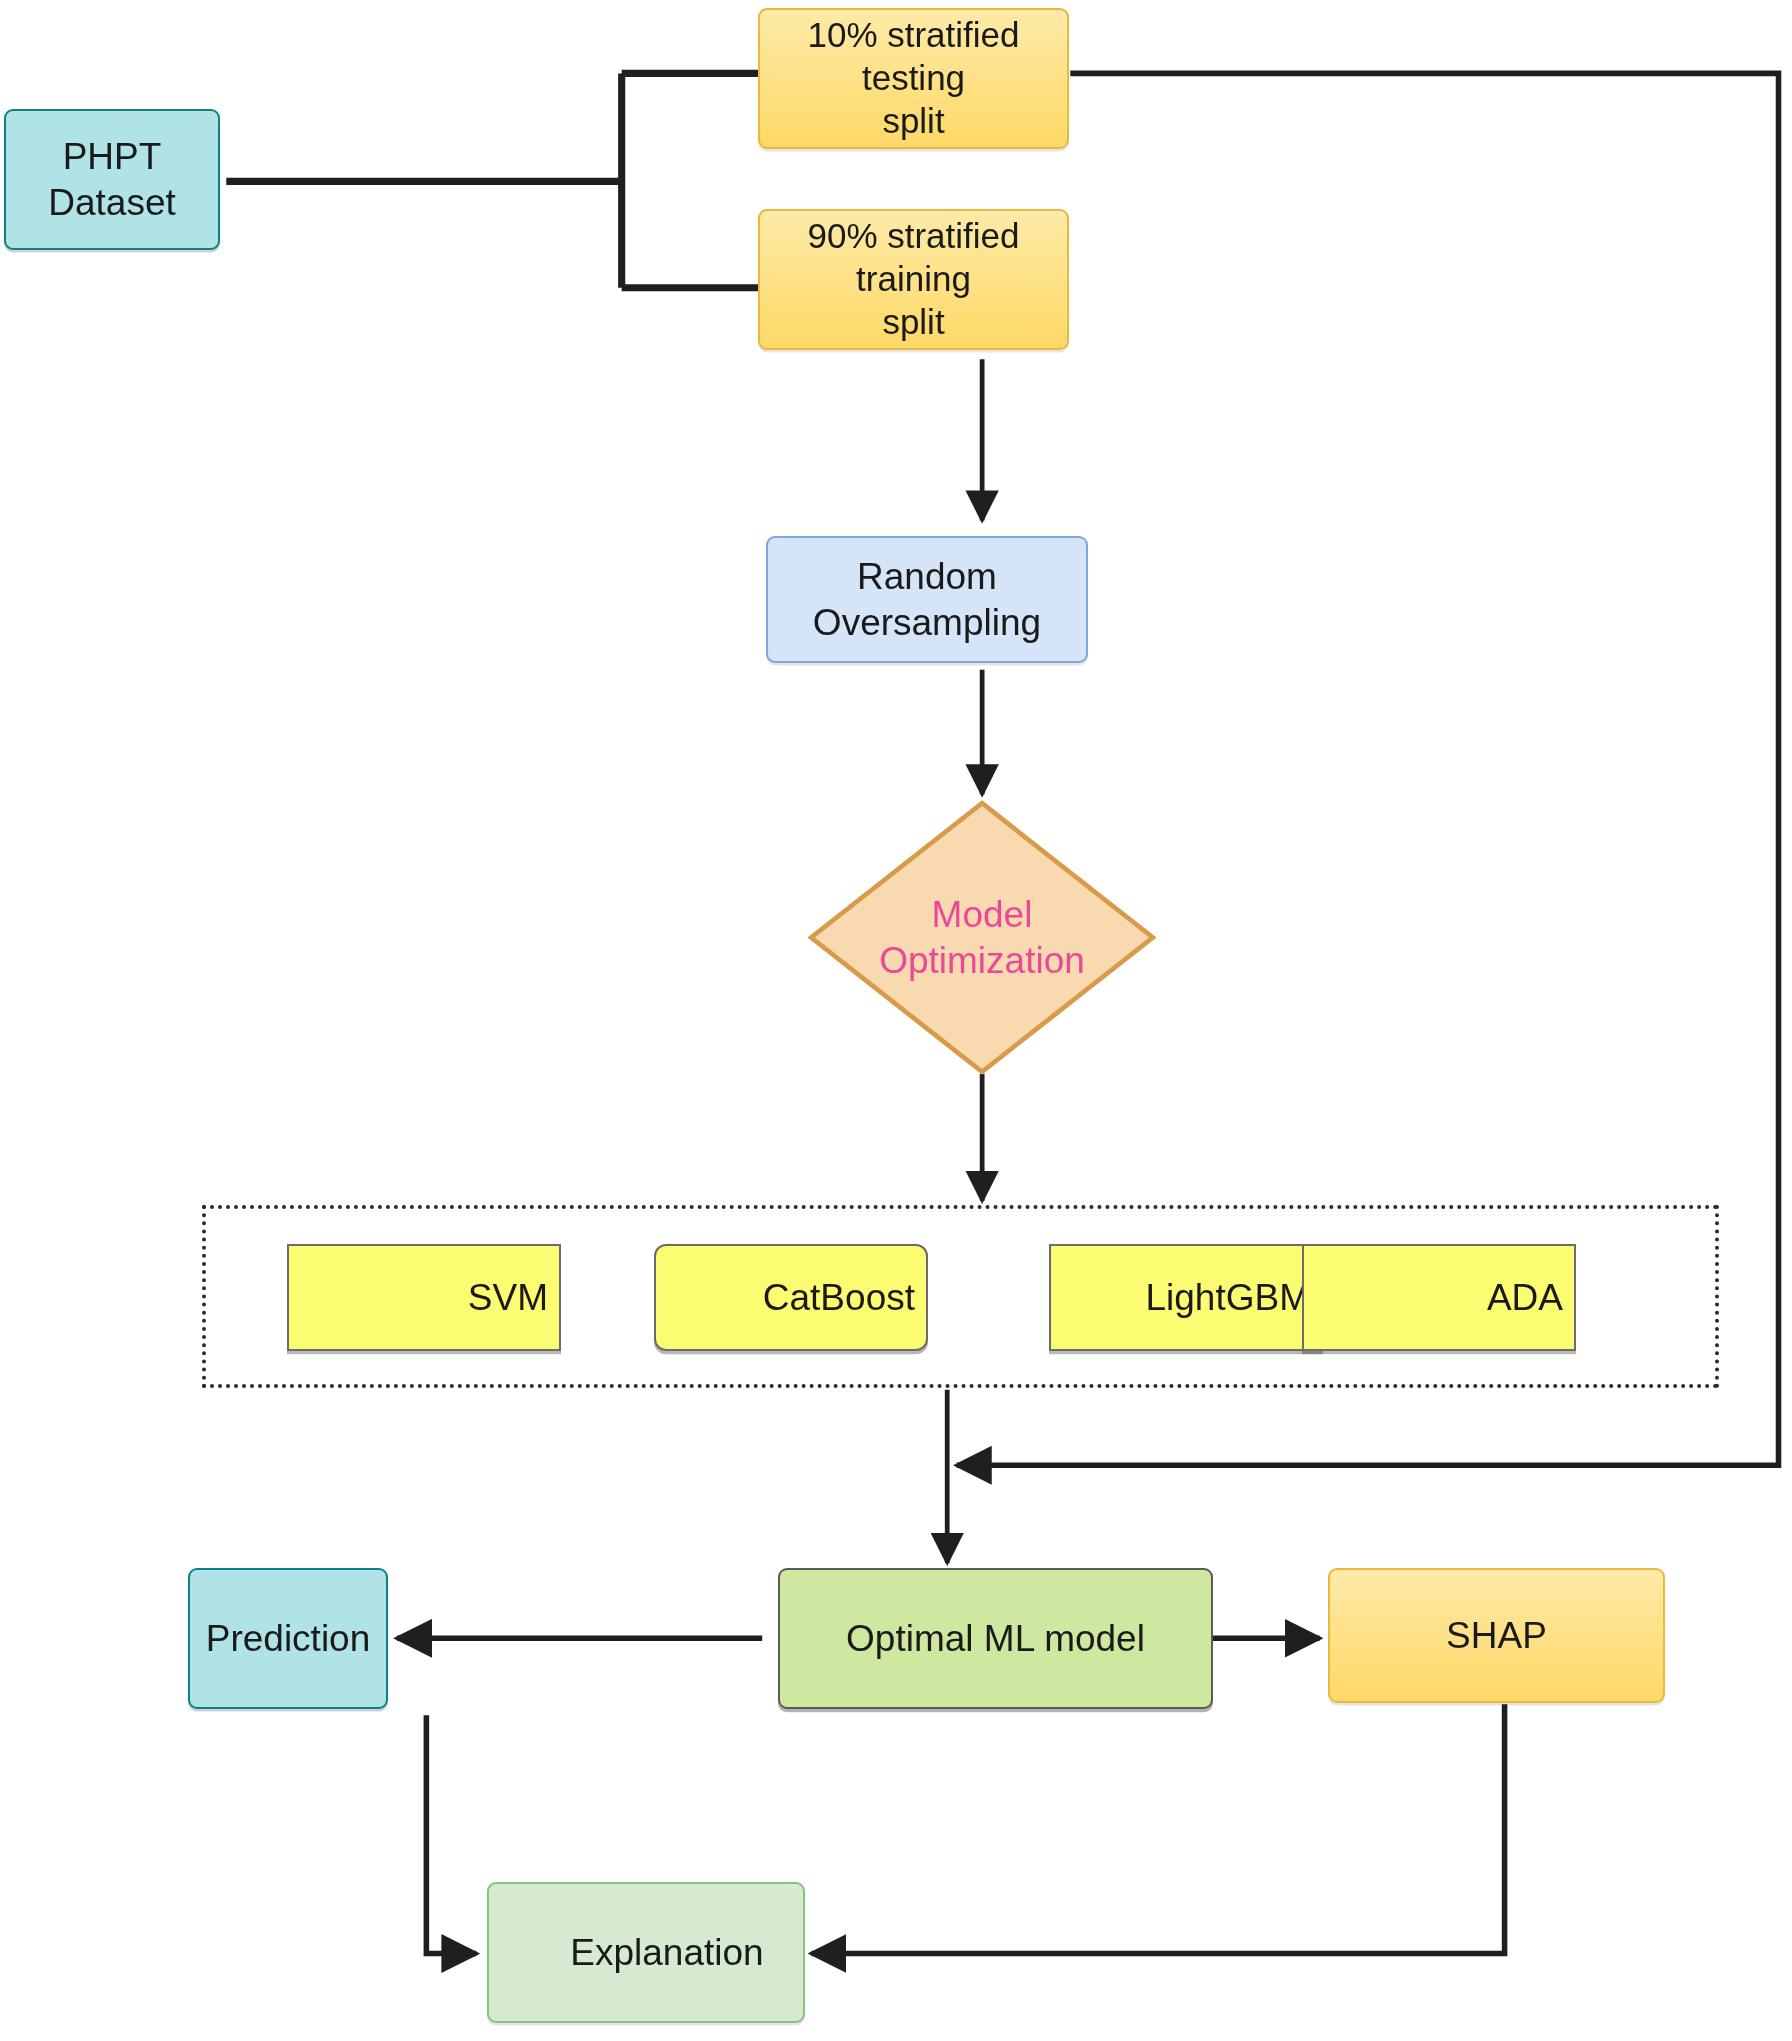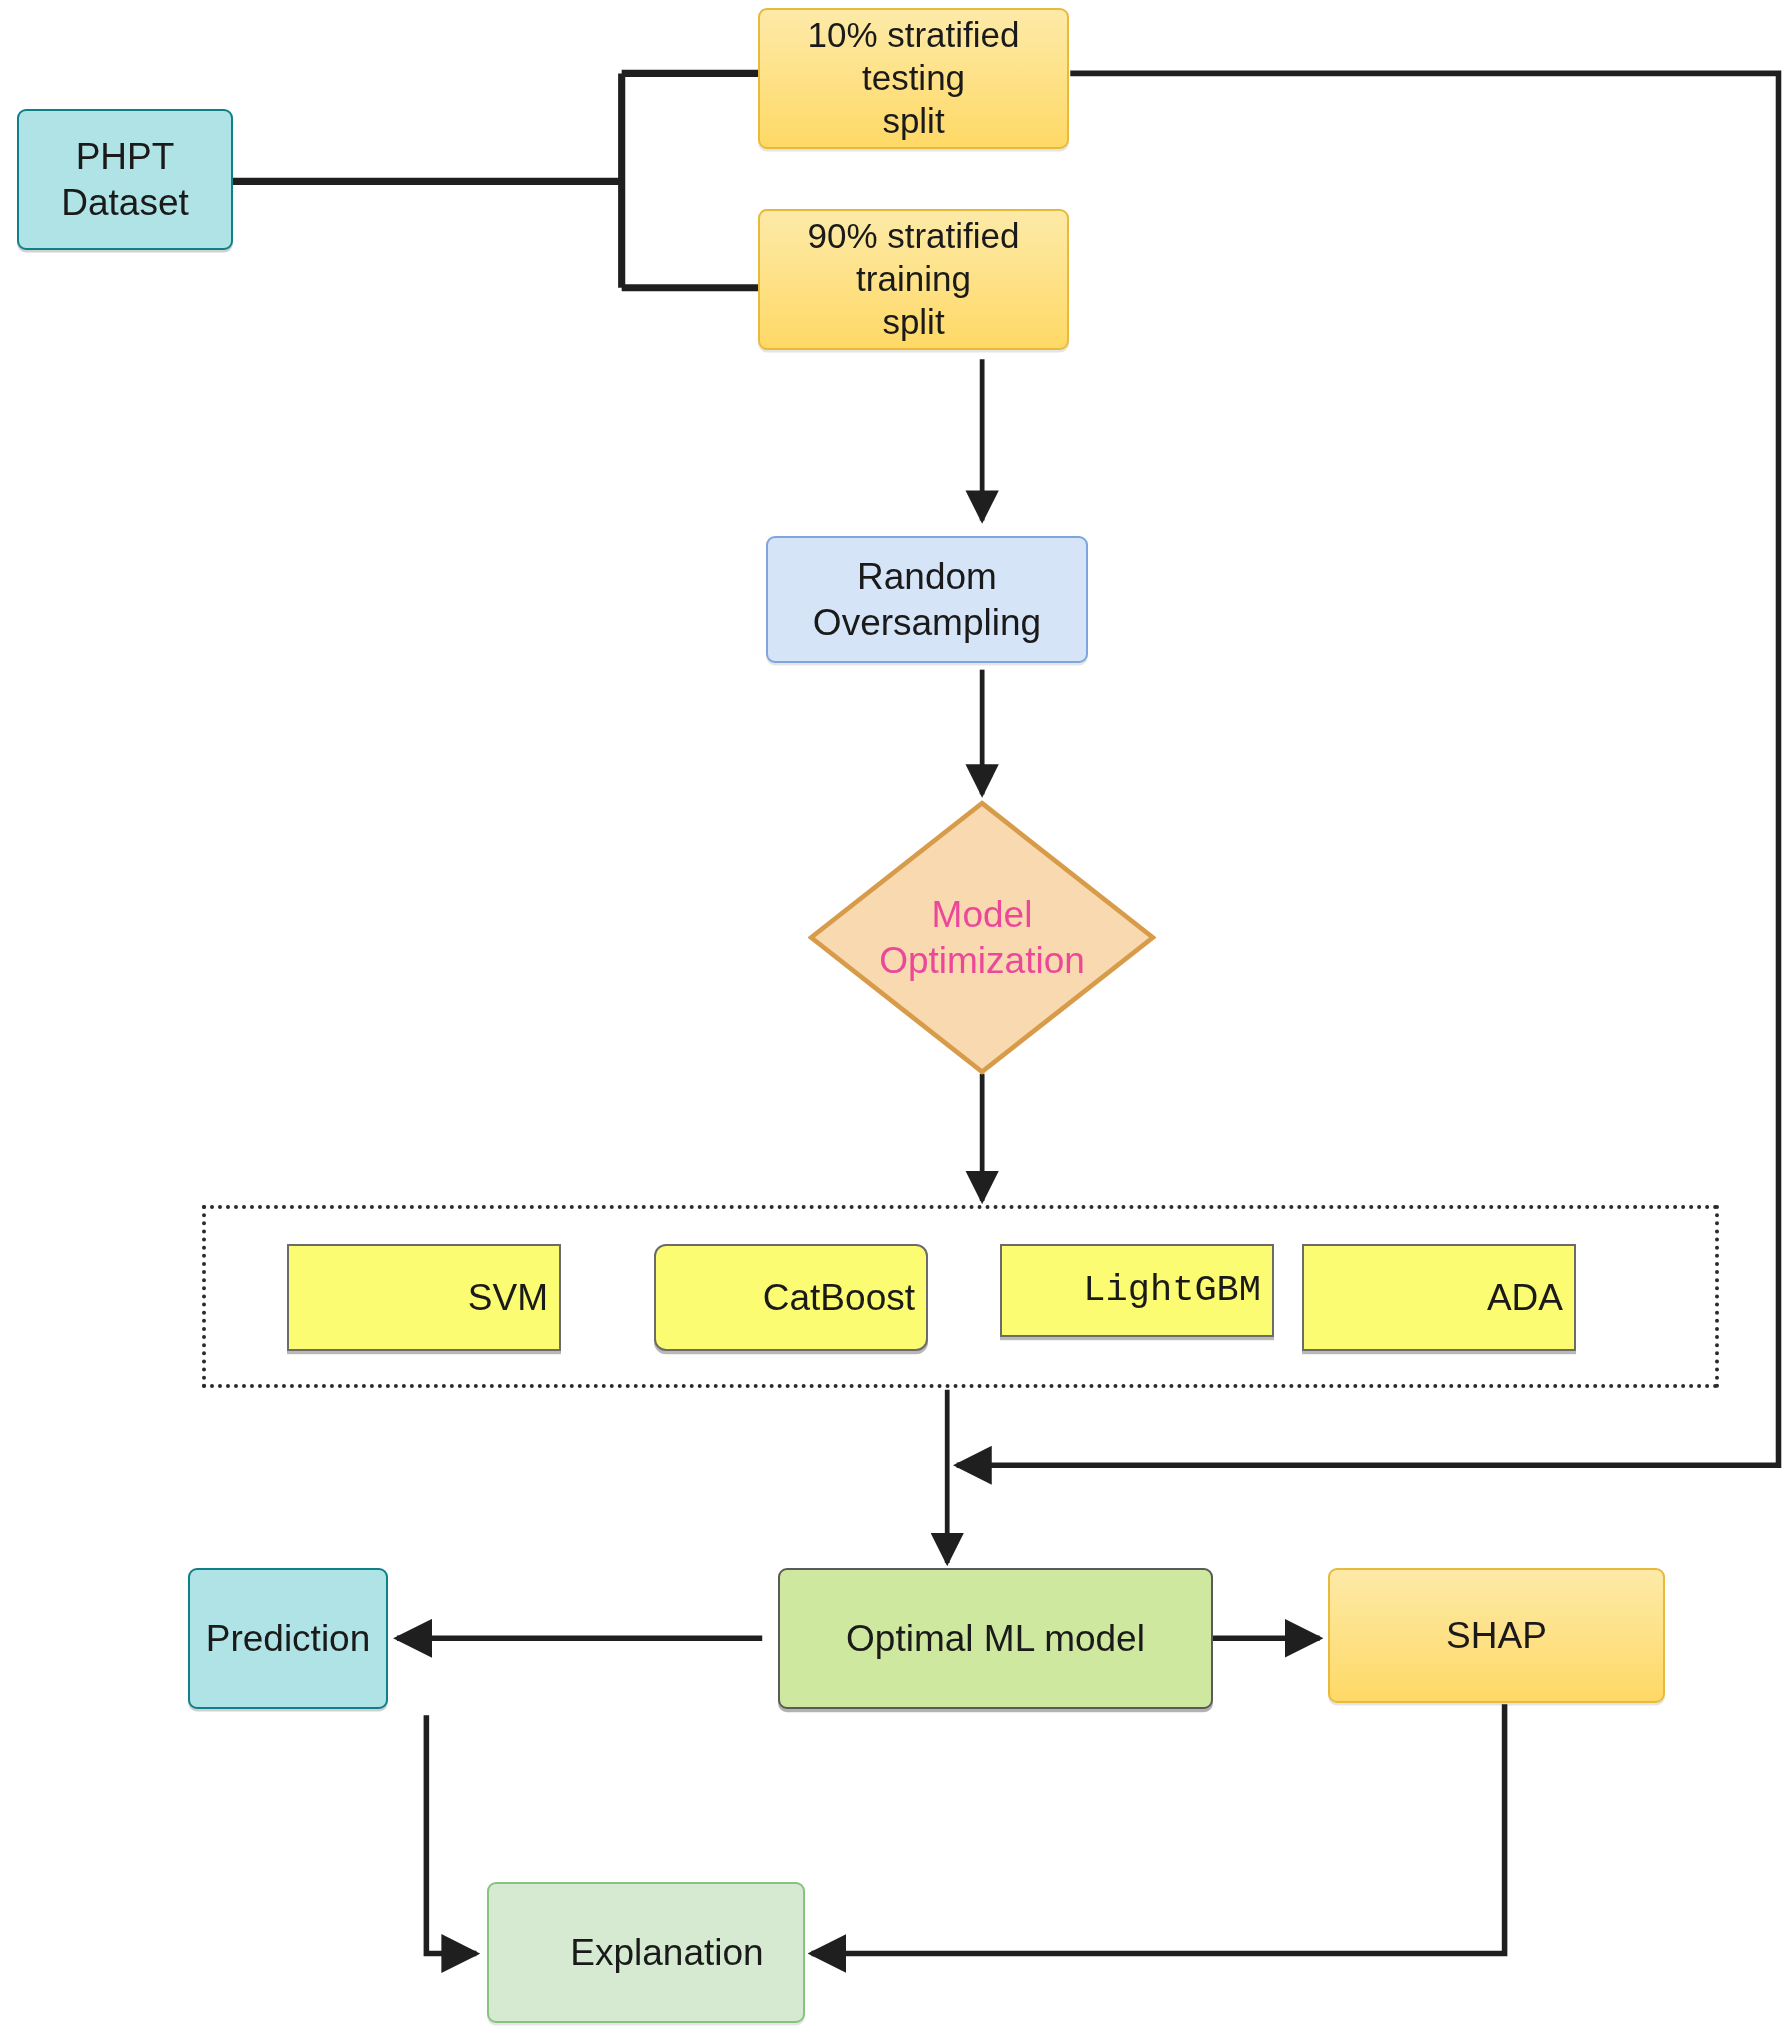--- a/index.html
+++ b/index.html
@@ -163,21 +163,21 @@
 
     <g>
       <path d="M 537 2160 L 537 2460 L 600 2460" stroke="#1f1f1f" stroke-width="7" fill="none" marker-end="url(#arrow)"></path>
     </g>
 
     <g>
       <path d="M 1895 2146 L 1895 2460 L 1022 2460" stroke="#1f1f1f" stroke-width="7" fill="none" marker-end="url(#arrow)"></path>
     </g>
   </svg>
 
-  <div class="node rounded n-dataset" style="left:17px; top:109px; width:216px; height:141px; font-size:37px;">
+  <div class="node rounded n-dataset" style="left:4px; top:109px; width:216px; height:141px; font-size:37px;">
     <span class="label">PHPT Dataset</span>
   </div>
 
   <div class="node rounded n-split" style="left:758px; top:8px; width:311px; height:141px; font-size:35px;">
     <span class="label">10% stratified testing
 split</span>
   </div>
 
   <div class="node rounded n-split" style="left:758px; top:209px; width:311px; height:141px; font-size:35px;">
     <span class="label">90% stratified training
@@ -200,21 +200,21 @@
   <div class="algo-group" style="left:202px; top:1205px; width:1517px; height:183px;"></div>
 
   <div class="node n-algo" style="left:287px; top:1244px; width:274px; height:107px; font-size:37px;">
     <span class="label">SVM</span>
   </div>
 
   <div class="node n-algo" style="left:654px; top:1244px; width:274px; height:107px; font-size:37px;border-radius:12px;">
     <span class="label">CatBoost</span>
   </div>
 
-  <div class="node n-algo" style="left:1000px; top:1244px; width:274px; height:93px; font-size:37px;font-family:Liberation Mono, monospace;">
+  <div class="node n-algo" style="left:1049px; top:1244px; width:274px; height:107px; font-size:37px;">
     <span class="label">LightGBM</span>
   </div>
 
   <div class="node n-algo" style="left:1302px; top:1244px; width:274px; height:107px; font-size:37px;">
     <span class="label">ADA</span>
   </div>
 
   <div class="node rounded n-model" style="left:765px; top:1568px; width:435px; height:141px; font-size:37px;margin-left:13px;">
     <span class="label">Optimal ML model</span>
   </div>

